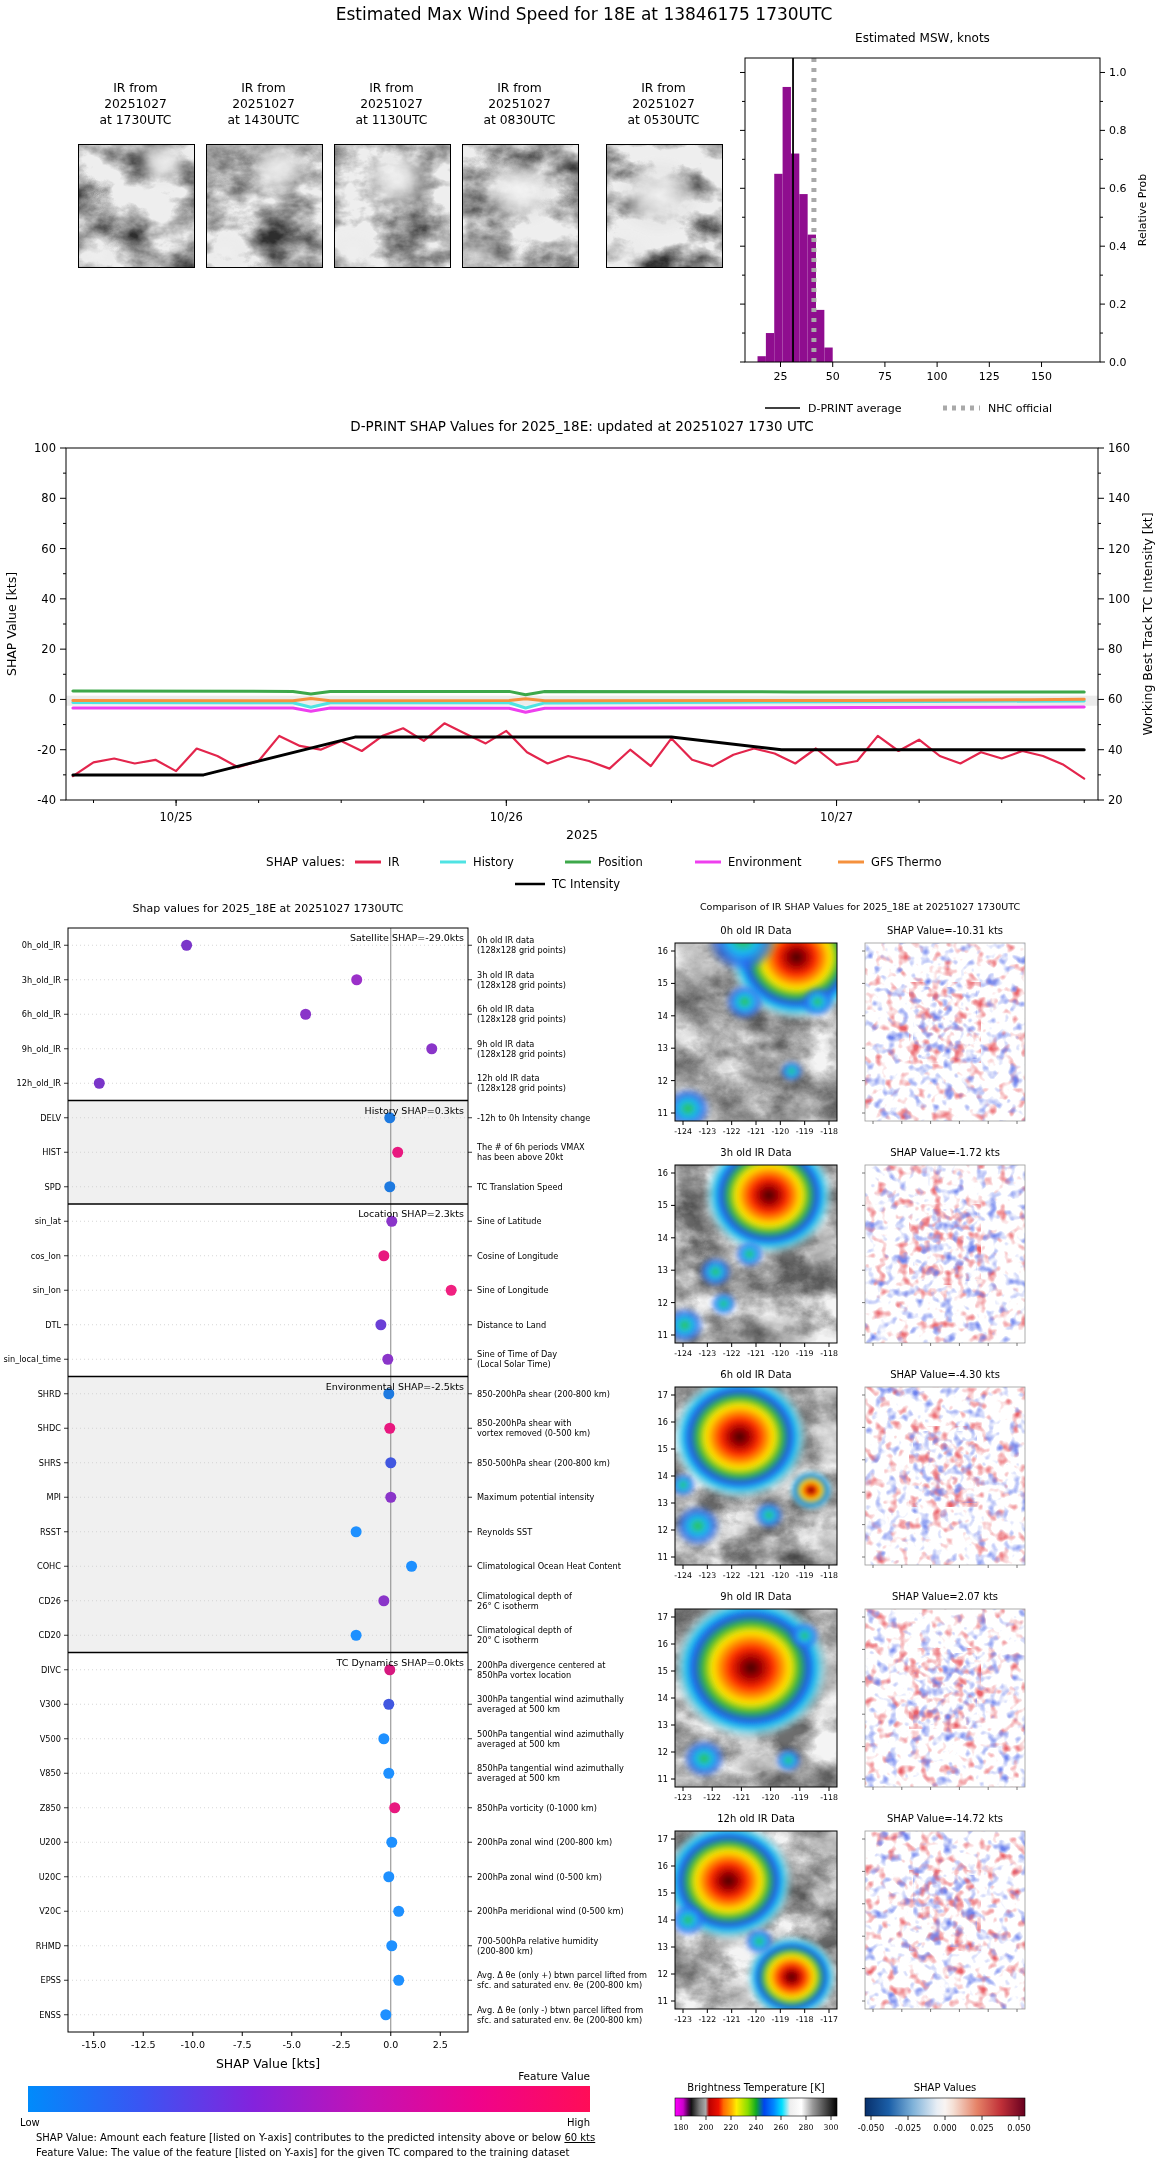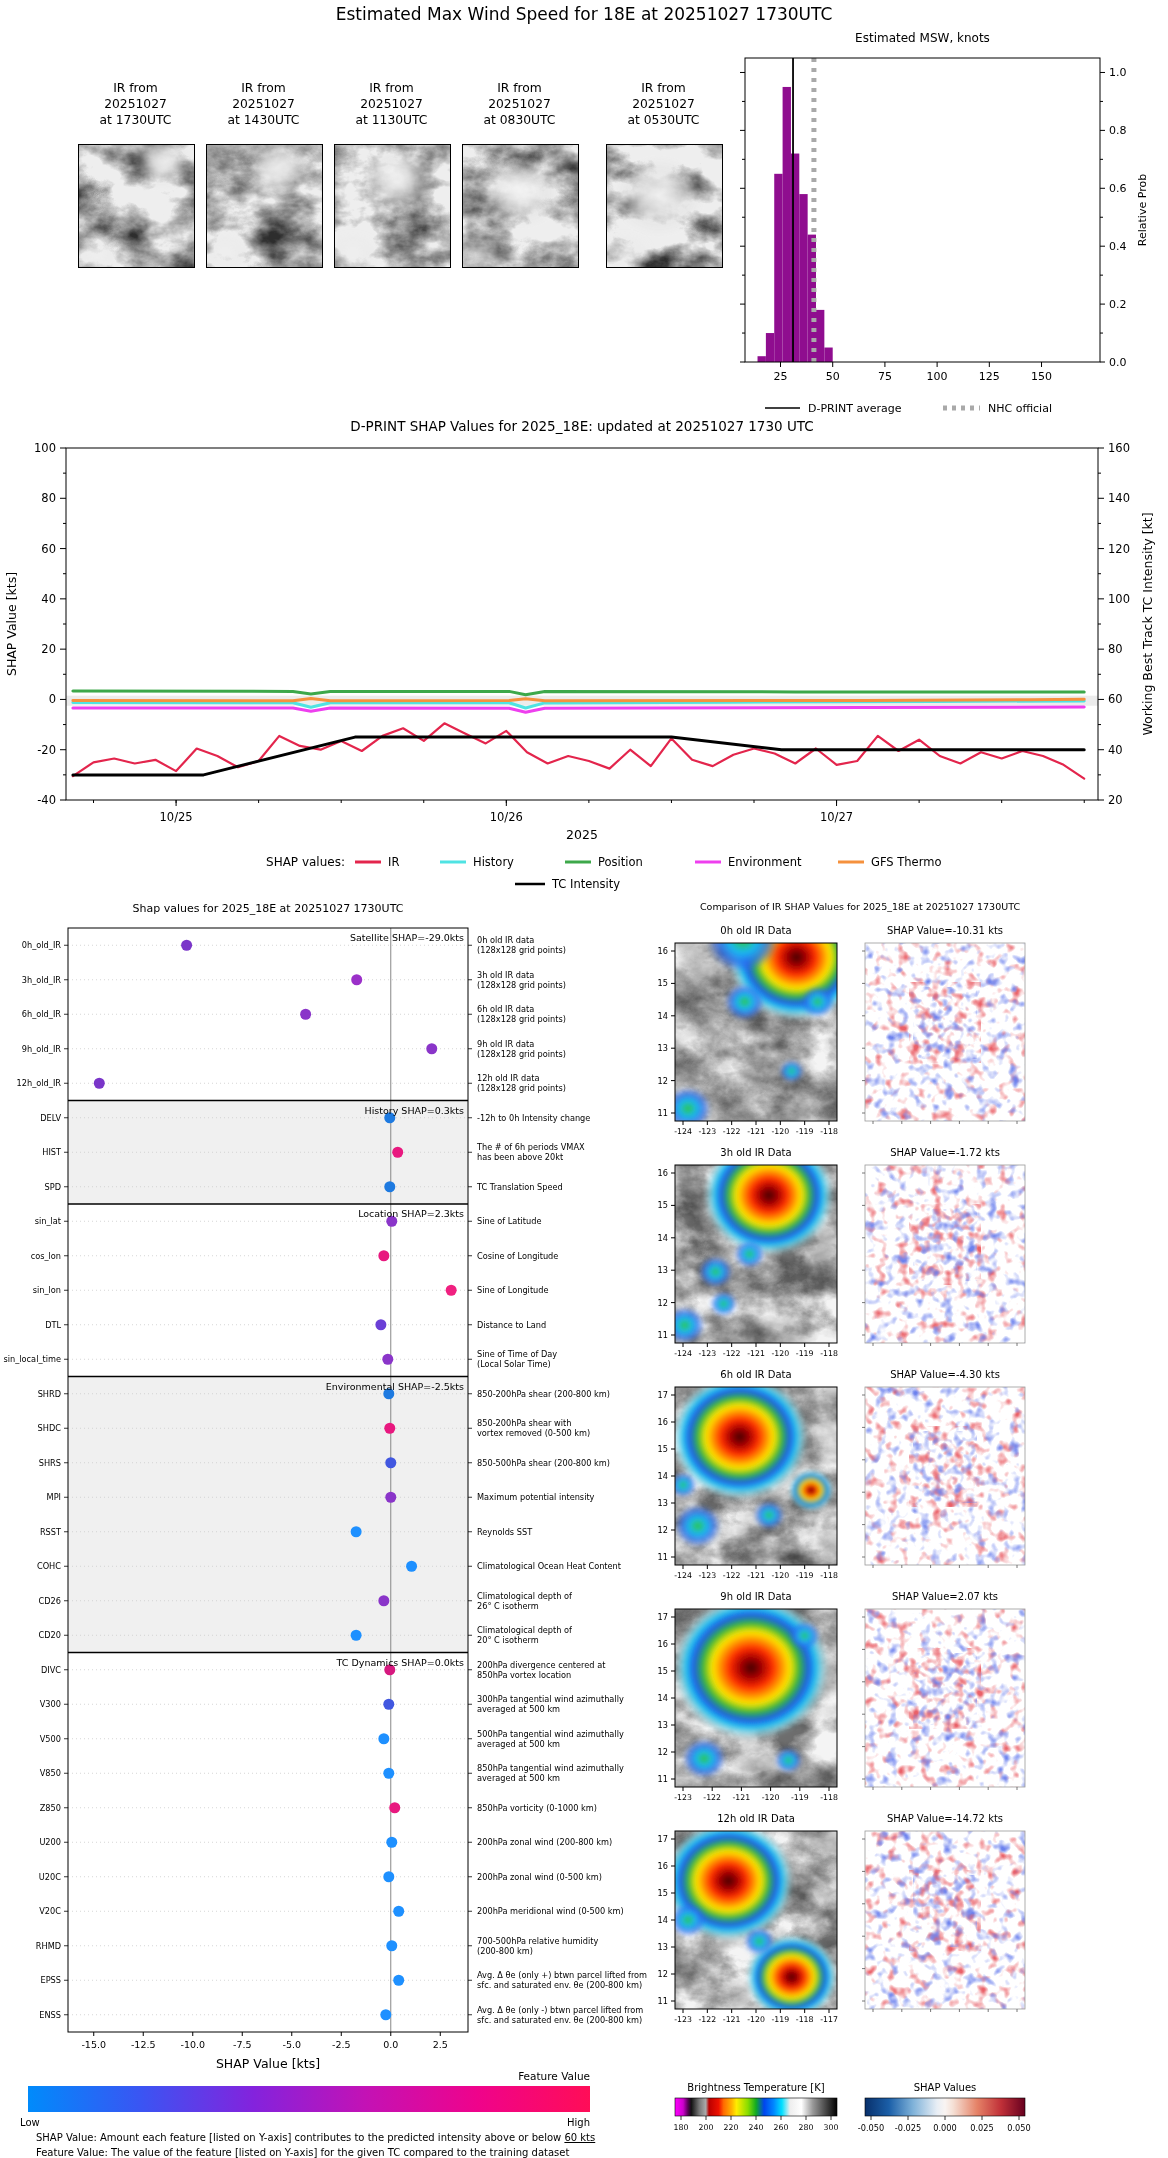--- a/index.html
+++ b/index.html
@@ -14,21 +14,21 @@
   #ts-svg{left:0;top:415px;}
   #dot-svg{left:0;top:896px;}
   #cmp-svg{left:560px;top:893px;}
   #defs-svg{position:absolute;width:0;height:0;}
   svg text{font-family:"DejaVu Sans","Liberation Sans",sans-serif;}
 </style>
 </head>
 <body>
 
 <div id="figure" class="canvas">
-  <div class="main-title">Estimated Max Wind Speed for 18E at 20251027 1730UTC</div>
+  <div class="main-title">Estimated Max Wind Speed for 18E at 13846175 1730UTC</div>
   <div id="thumb-strip">
       <div class="thumb" style="left: 62px;">
         <div class="thumb-label">
           <div>IR from</div>
           <div>20251027</div>
           <div>at 1730UTC</div>
         </div>
         <svg width="115" height="122" class="thumb-img">
           <rect x="0" y="0" width="115" height="122" fill="#2d2d2d"></rect>
           <rect x="0" y="0" width="115" height="122" fill="#fff" filter="url(#gt0)" opacity="0.92"></rect>

